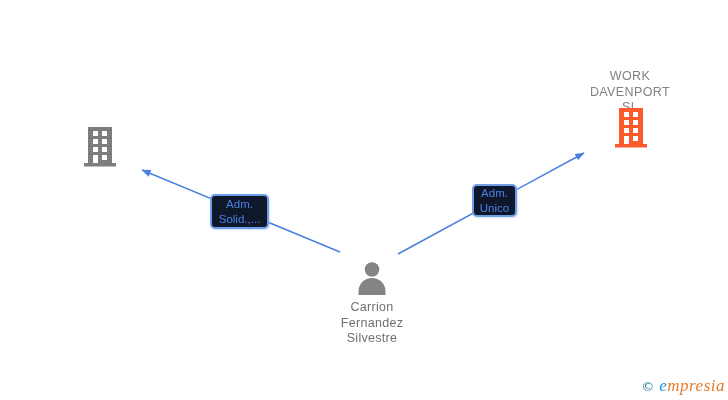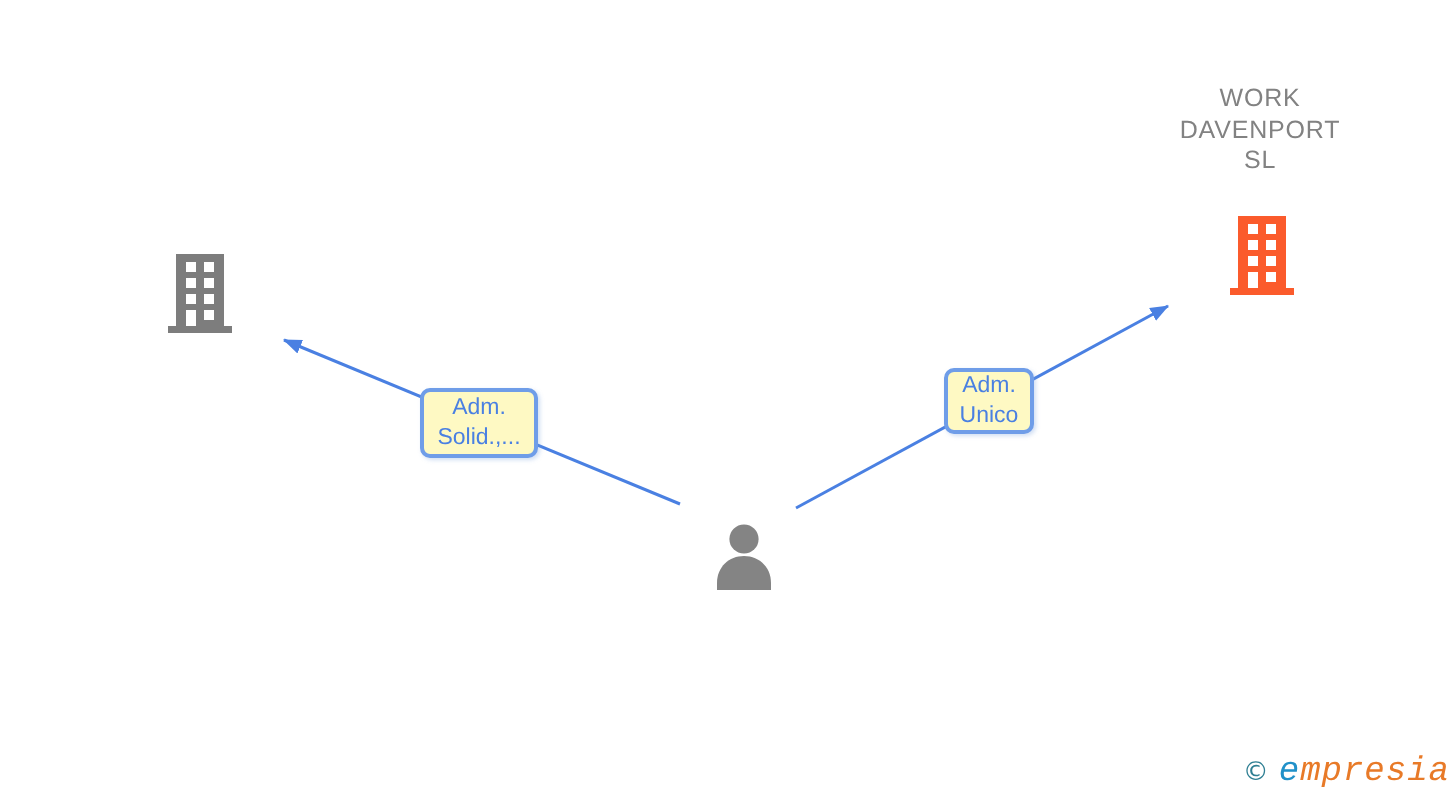--- a/index.html
+++ b/index.html
@@ -29,21 +29,21 @@
   
   .icon-gray   { fill: #7d7d7d; }
   .icon-orange { fill: #fb5b2c; }
   .icon-person { fill: #848484; }
   .win { fill: #ffffff; }
 
   
   .relation-box {
     position: absolute;
     box-sizing: border-box;
-    background: #fef9c3;
+    background: #0f172a;
     border: 2px solid #6f9de8;
     border-radius: 5px;
     color: #4a80e2;
     font-size: 11.5px;
     line-height: 14.5px;
     text-align: center;
     white-space: pre;
     display: flex;
     align-items: center;
     justify-content: center;
@@ -61,21 +61,21 @@
     display: flex;
     align-items: baseline;
     gap: 5px;
   }
   .copy-symbol {
     color: #2e7f93;
     font-size: 13px;
     font-family: "DejaVu Sans", sans-serif;
   }
   .brand {
-    font-family: Liberation Mono, monospace;
+    font-family: Liberation Serif, serif;
     font-style: italic;
     font-size: 17px;
     letter-spacing: 0.5px;
   }
   .brand-initial { color: #2191c9; }
   .brand-rest   { color: #e87a28; }
 </style>
 </head>
 <body>
 
@@ -101,21 +101,21 @@
       <rect x="19" y="4" width="5" height="5"></rect>
       <rect x="10" y="12" width="5" height="5"></rect>
       <rect x="19" y="12" width="5" height="5"></rect>
       <rect x="10" y="20" width="5" height="5"></rect>
       <rect x="19" y="20" width="5" height="5"></rect>
       <rect x="10" y="28" width="5" height="8"></rect>
       <rect x="19" y="28" width="5" height="5"></rect>
     </g>
   </svg>
 
-  <div class="node-label company-label" style="left:550px; top:42px;">WORK
+  <div class="node-label company-label" style="left:550px; top:69px;">WORK
 DAVENPORT
 SL</div>
   <svg class="abs" style="left:614px; top:108px;" width="34" height="40" viewBox="0 0 34 40">
     <g class="icon-orange">
       <rect x="5" y="0" width="24" height="36"></rect>
       <rect x="1" y="36" width="32" height="3.5"></rect>
     </g>
     <g class="win">
       <rect x="10" y="4" width="5" height="5"></rect>
       <rect x="19" y="4" width="5" height="5"></rect>
@@ -127,20 +127,23 @@
       <rect x="19" y="28" width="5" height="5"></rect>
     </g>
   </svg>
 
   <svg class="abs" style="left:354px; top:261px;" width="36" height="36" viewBox="0 0 36 36">
     <g class="icon-person">
       <circle cx="18" cy="8.5" r="7.3"></circle>
       <path d="M18 17 C 10.5 17 4.5 22.5 4.5 30.5 L4.5 34 L31.5 34 L31.5 30.5 C31.5 22.5 25.5 17 18 17 Z"></path>
     </g>
   </svg>
+  <div class="node-label person-label" style="left:292px; top:300px;">Carrion
+Fernandez
+Silvestre</div>
 
   <div class="relation-box" style="left:210px; top:194px; width:59px; height:35px;">Adm.
 Solid.,...</div>
   <div class="relation-box" style="left:472px; top:184px; width:45px; height:33px;">Adm.
 Unico</div>
 
   <div class="watermark">
     <span class="copy-symbol">©</span>
     <span class="brand"><span class="brand-initial">e</span><span class="brand-rest">mpresia</span></span>
   </div>

